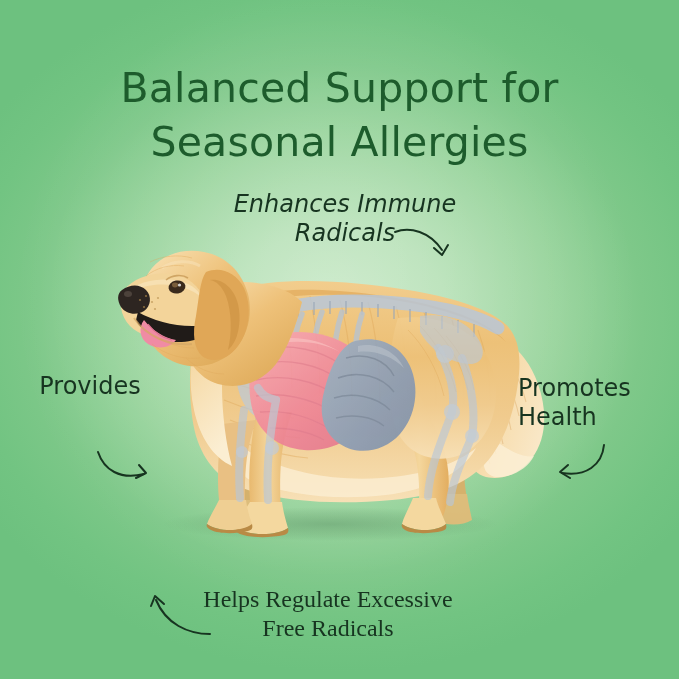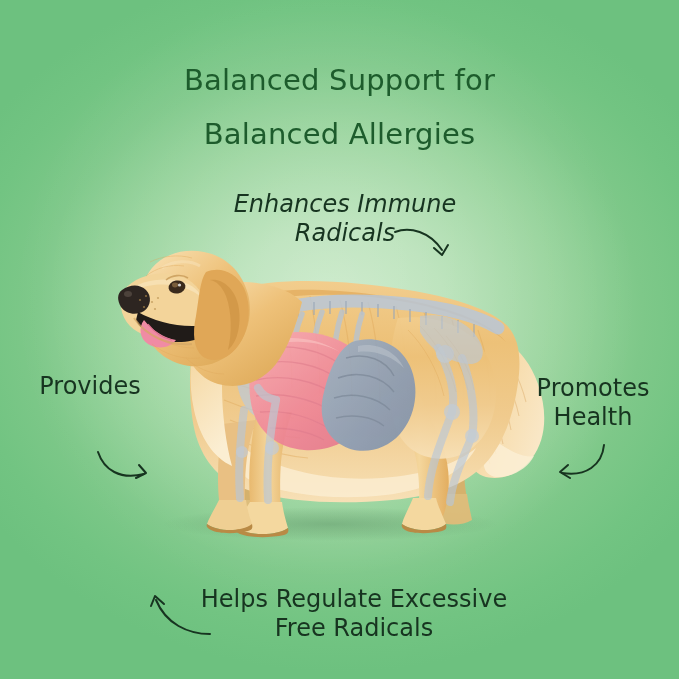--- a/index.html
+++ b/index.html
@@ -30,21 +30,21 @@
   }
 
   
   .title {
     position: absolute;
     left: 0;
     top: 34px;
     width: 679px;
     text-align: center;
     color: #1d5c2c;
-    font-size: 29px;
+    font-size: 41px;
     line-height: 54px;
     letter-spacing: 0.2px;
     font-weight: 400;
     z-index: 6;
   }
   .title .l { display: block; }
 
   
   .callout {
     position: absolute;
@@ -52,22 +52,22 @@
     font-size: 24px;
     line-height: 29px;
     font-weight: 400;
     z-index: 6;
     white-space: nowrap;
   }
   .callout .l { display: block; }
 
   #callout-immune { left: 205px; top: 190px; width: 280px; text-align: center; font-style: italic; }
   #callout-antioxidant { left: 0; top: 372px; width: 180px; text-align: center; }
-  #callout-gut { left: 518px; top: 374px; width: 150px; text-align: center; }
-  #callout-radicals { left: 174px; top: 585px; width: 360px; text-align: center; }
+  #callout-gut { left: 518px; top: 374px; width: 150px; text-align: left; }
+  #callout-radicals { left: 148px; top: 585px; width: 360px; text-align: center; font-family: Liberation Serif, serif; }
 
   .arrow-svg { position: absolute; z-index: 6; overflow: visible; }
   #arrow-immune { left: 392px; top: 222px; }
   #arrow-antioxidant { left: 96px; top: 444px; }
   #arrow-gut { left: 548px; top: 443px; }
   #arrow-radicals { left: 148px; top: 588px; }
   .arrow-svg path, .arrow-svg polyline {
     fill: none;
     stroke: #173420;
     stroke-width: 2;
@@ -390,21 +390,21 @@
         <circle cx="152" cy="302" r="1.1"></circle>
           <circle cx="158" cy="298" r="1.1"></circle>
         <circle cx="144" cy="307" r="1.1"></circle>
           <circle cx="155" cy="309" r="1.1"></circle>
       </g>
     </g>
   </svg>
 
   <h1 class="title">
     <span class="l">Balanced Support for</span>
-    <span class="l">Balanced Allergies</span>
+    <span class="l">Seasonal Allergies</span>
   </h1>
 
   <div class="callout" id="callout-immune">
     <span class="l">Enhances Immune</span>
     <span class="l">Radicals</span>
   </div>
   <svg class="arrow-svg" id="arrow-immune" width="70" height="50" viewBox="0 0 70 50">
     <path d="M3,10 C18,4 38,10 50,28"></path>
     <polyline points="42,26 50,33 56,23"></polyline>
   </svg>

